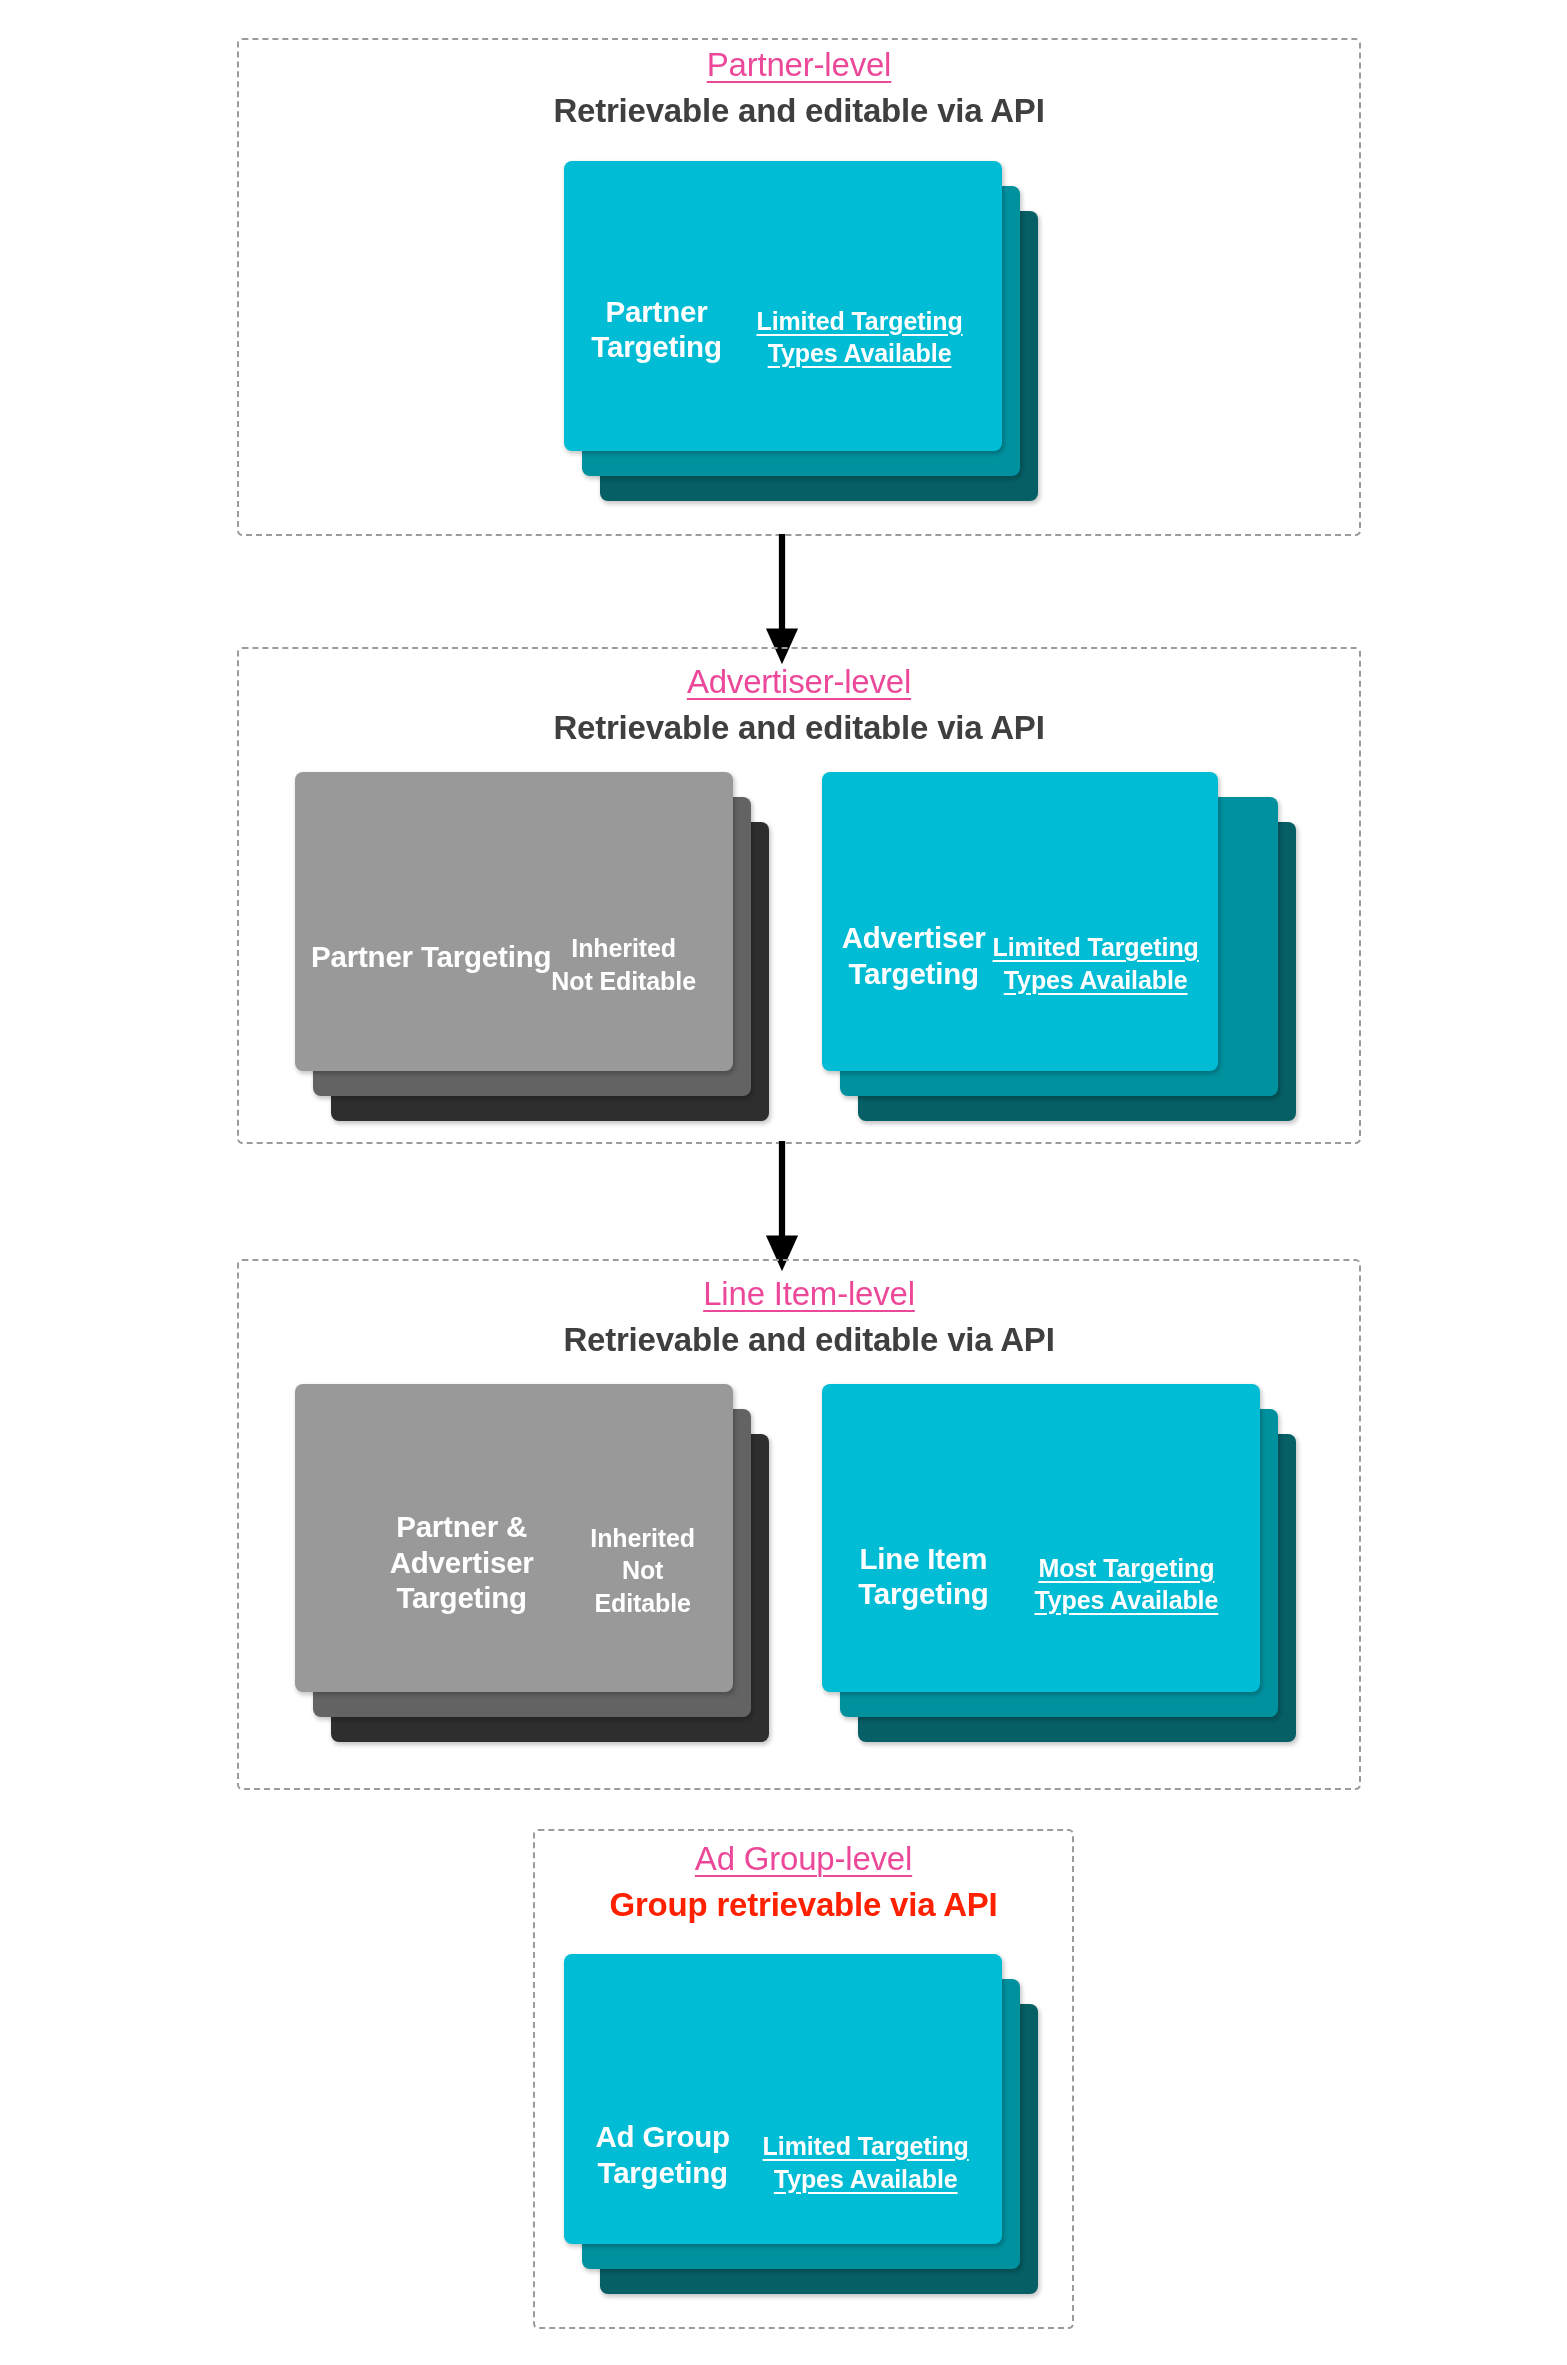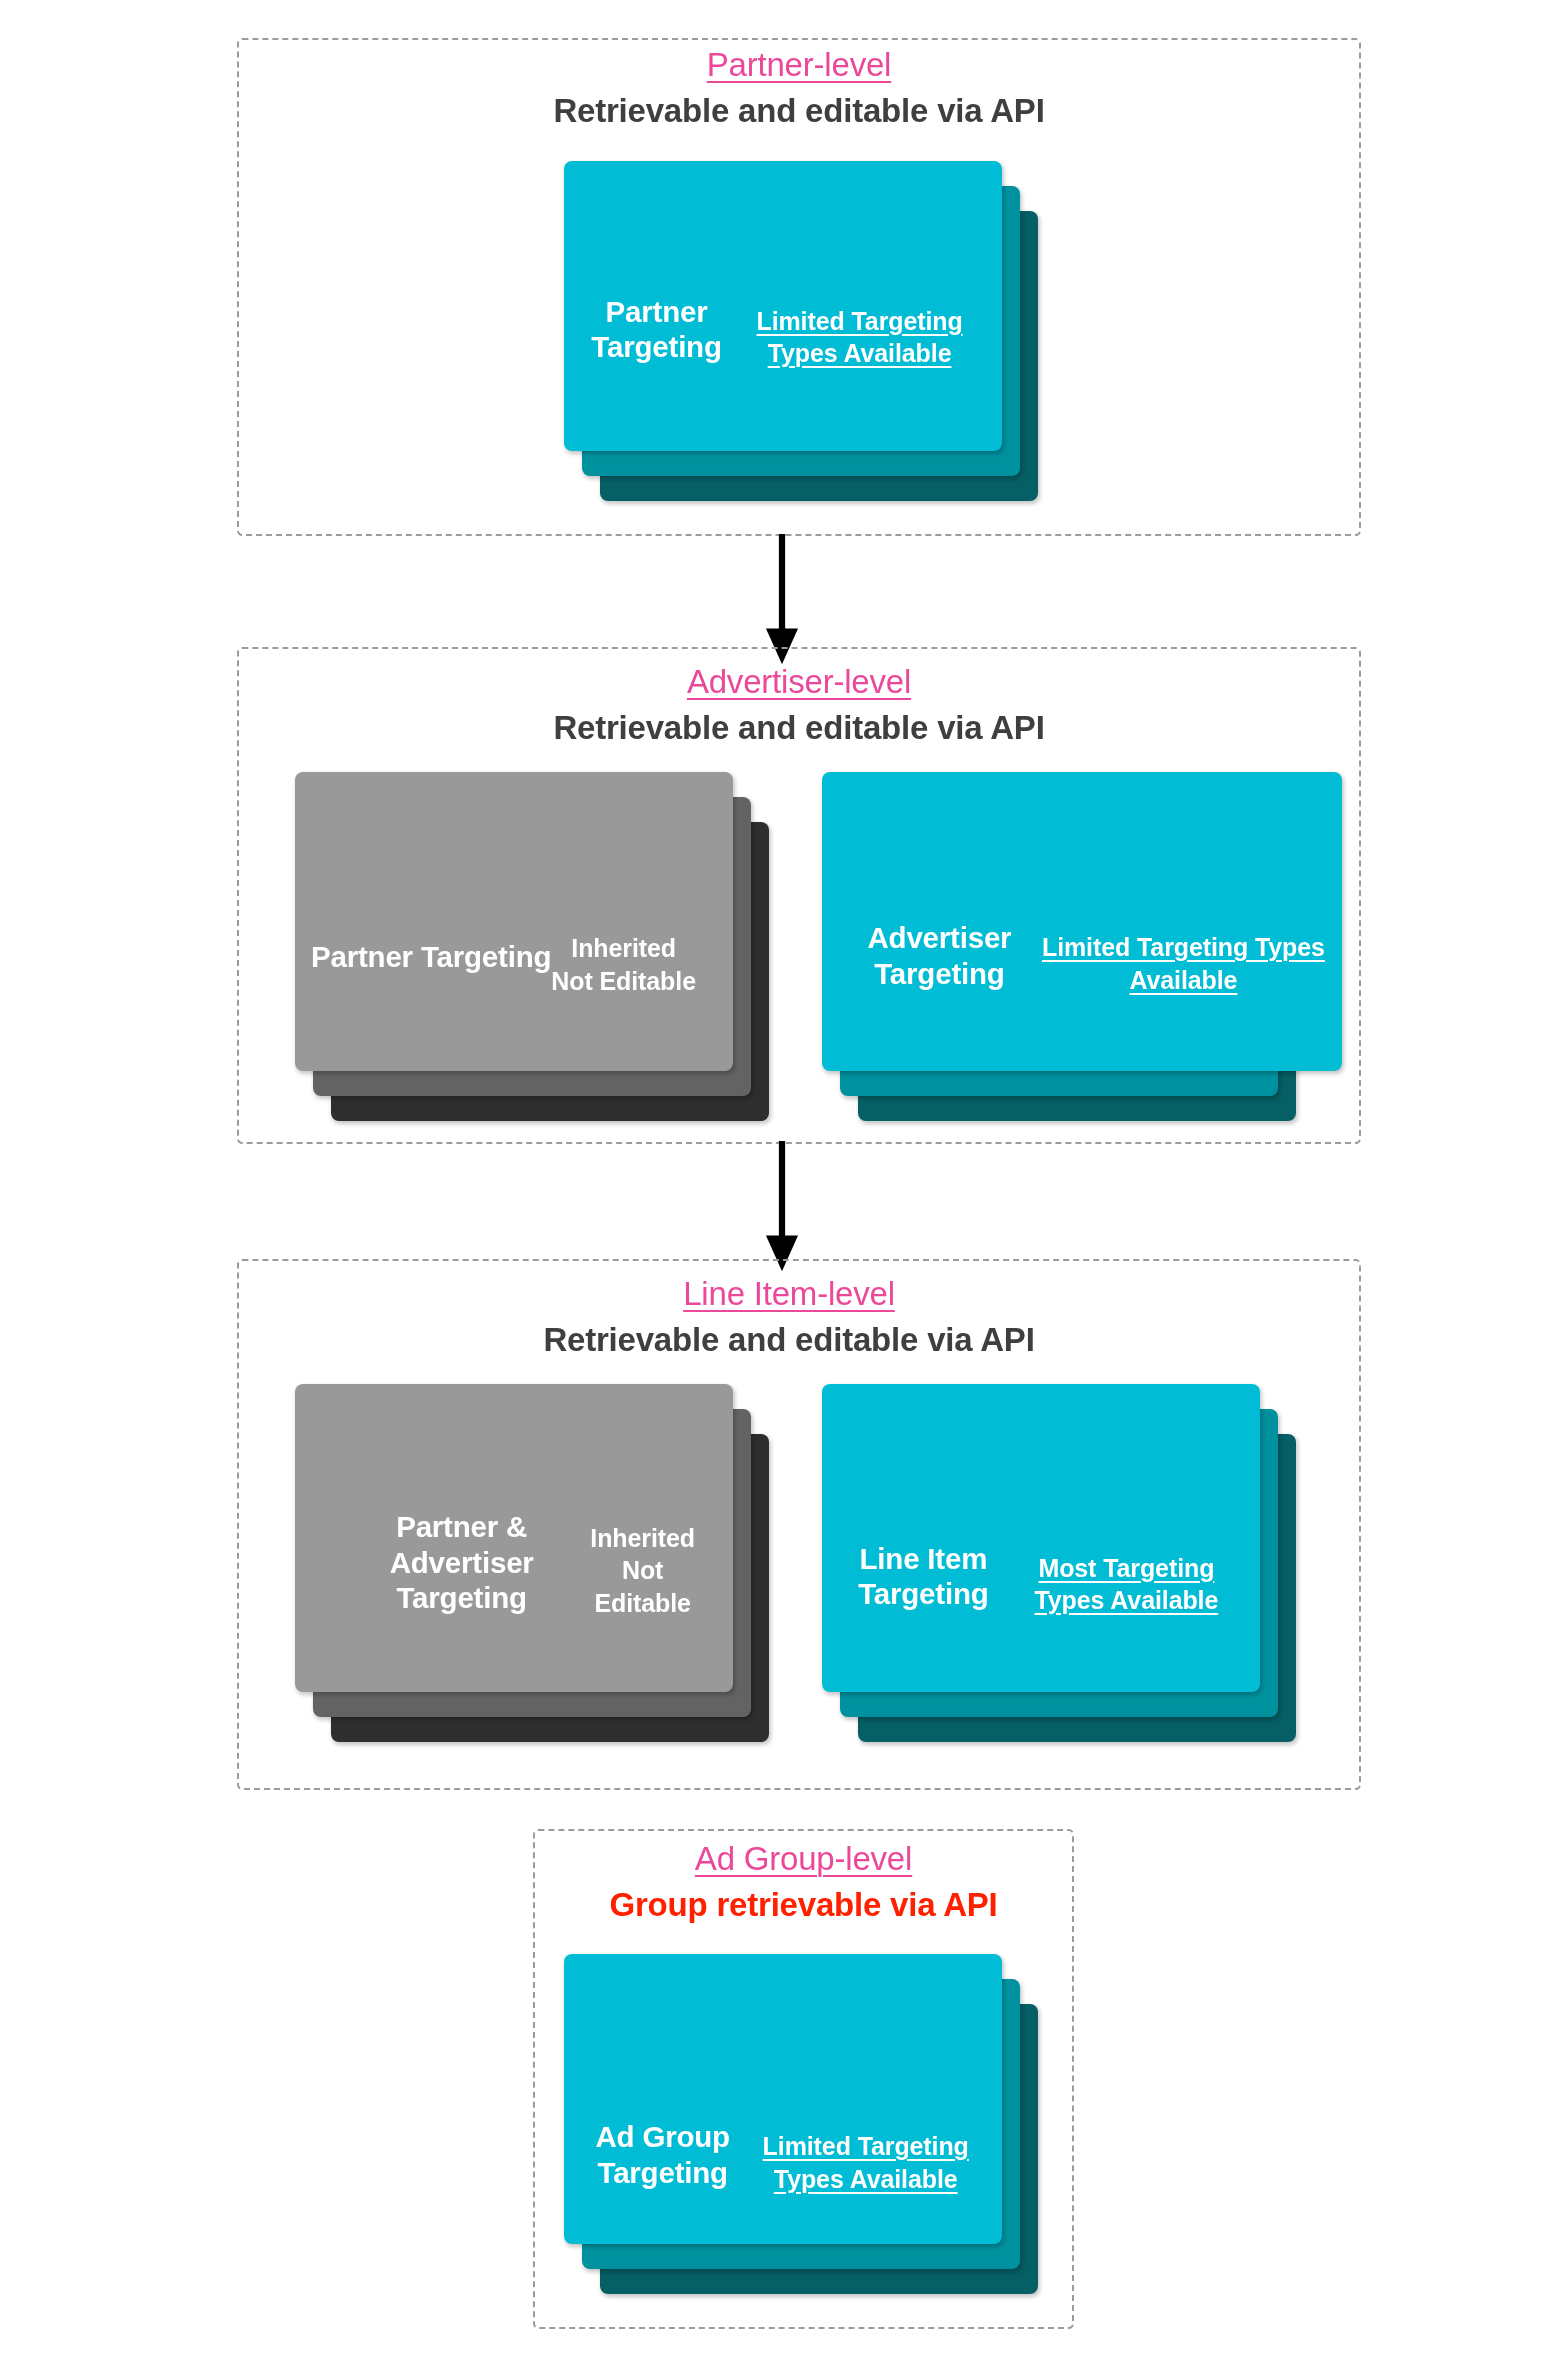--- a/index.html
+++ b/index.html
@@ -160,38 +160,38 @@
         <div class="card-title">Partner Targeting</div>
         <div class="card-note" style="white-space:pre-line;">Inherited
 Not Editable</div>
       </div>
     </div>
   </div>
 
   <div class="card-stack" style="left:822px; top:772px; width:473px; height:348px;">
     <div class="card-layer back" style="width:438px; height:299px; background:#055f64;"></div>
     <div class="card-layer mid" style="width:438px; height:299px; background:#00919f;"></div>
-    <div class="card-layer front" style="width:520px; height:299px; background:#00bcd4;">
+    <div class="card-layer front" style="width:396px; height:299px; background:#00bcd4;">
       <div class="card-face" style="padding-top:68px;">
         <div class="card-title">Advertiser Targeting</div>
         <div class="card-note underlined">Limited Targeting Types Available</div>
       </div>
     </div>
   </div>
 
   <div class="connector" style="left:755px; top:1141px; width:54px; height:132px;">
     <svg width="54" height="132" viewBox="0 0 60 148">
       <line x1="30" y1="0" x2="30" y2="120" stroke="#000000" stroke-width="7"></line>
       <polygon points="30,146 12,106 48,106" fill="#000000"></polygon>
     </svg>
   </div>
 
   <div class="level-box" style="left:237px; top:1259px; width:1124px; height:531px;"></div>
 
-  <div class="level-heading" style="left:227px; top:1275px; width:1124px;">
+  <div class="level-heading" style="left:247px; top:1275px; width:1124px;">
     <span class="level-title">Line Item-level</span>
     <span class="level-subtitle">Retrievable and editable via API</span>
   </div>
 
   <div class="card-stack" style="left:295px; top:1384px; width:473px; height:357px;">
     <div class="card-layer back" style="width:438px; height:308px; background:#2e2e2e;"></div>
     <div class="card-layer mid" style="width:438px; height:308px; background:#636363;"></div>
     <div class="card-layer front" style="width:438px; height:308px; background:#999999;">
       <div class="card-face" style="padding-top:49px; padding-left:38px; padding-right:38px;">
         <div class="card-title">Partner &amp; Advertiser Targeting</div>

